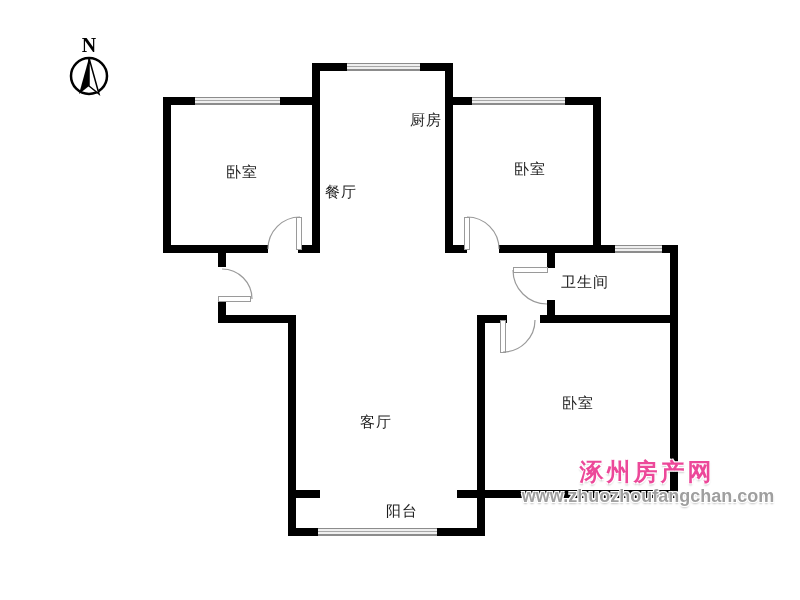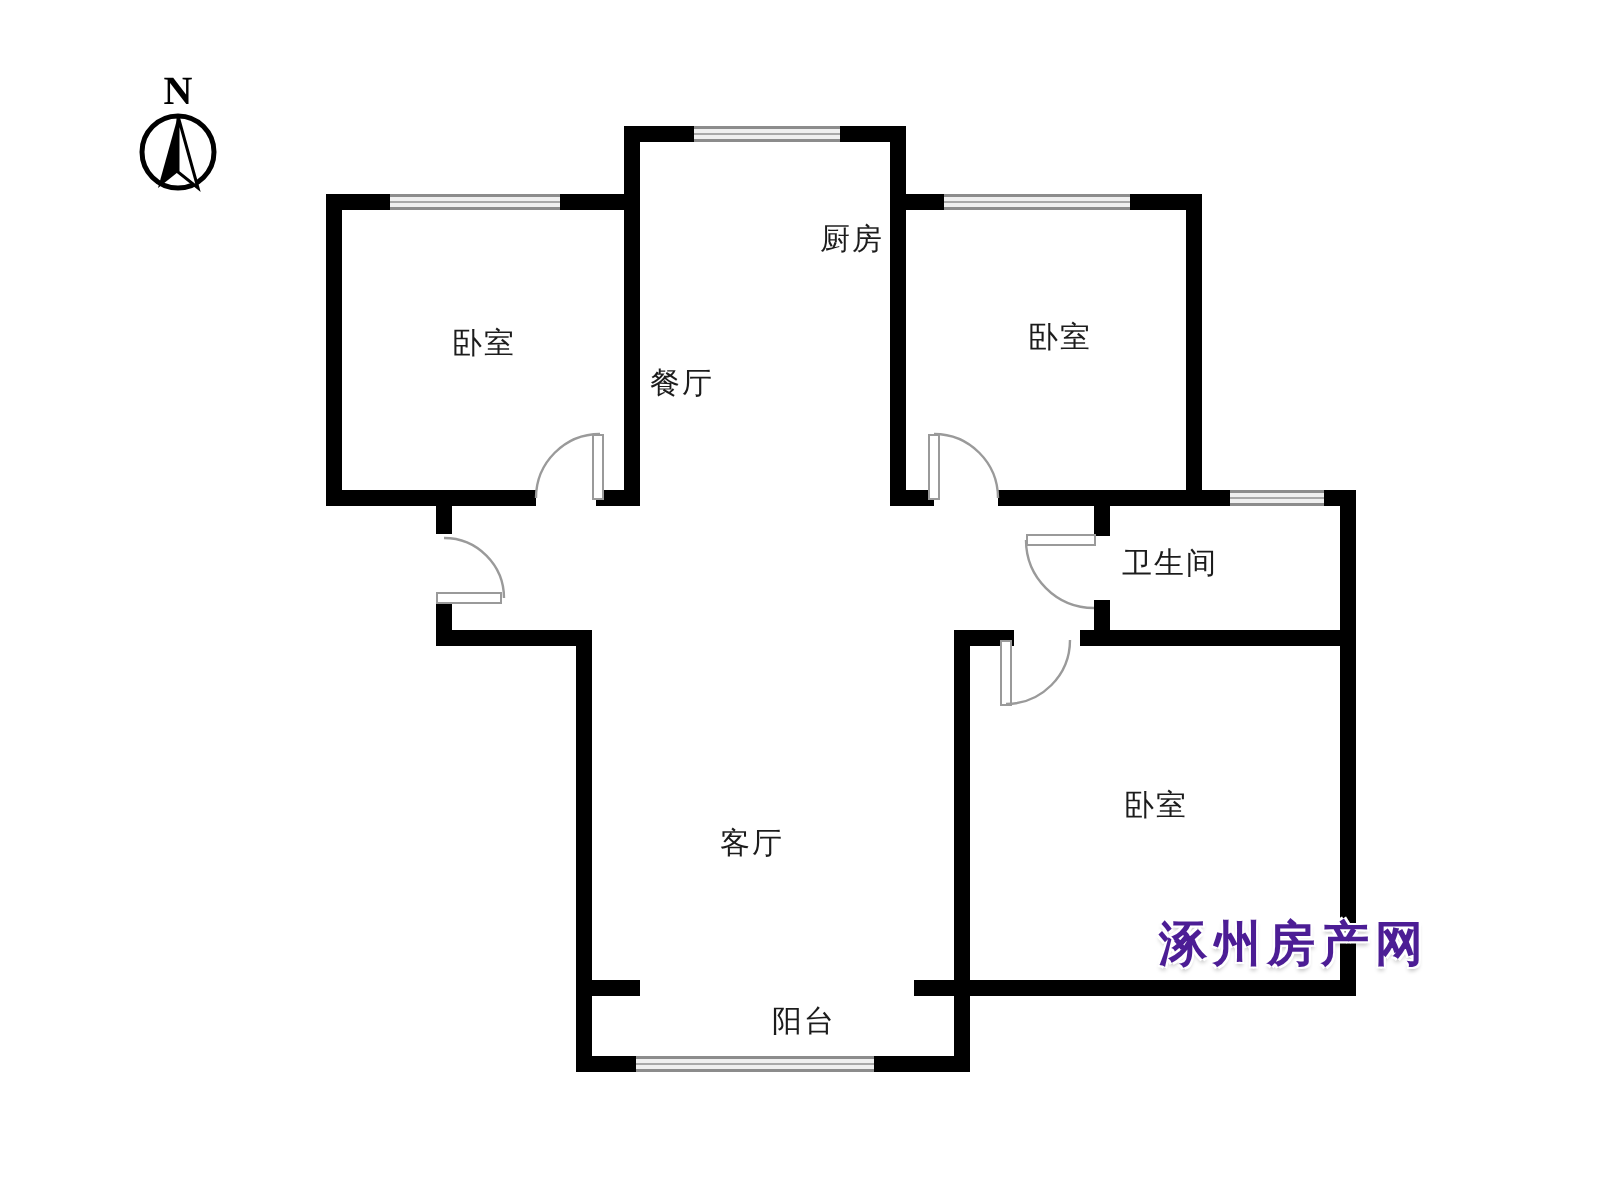--- a/index.html
+++ b/index.html
@@ -85,15 +85,16 @@
       <div class="room-label" style="left: 382px; top: 120px; margin-left: 44px;">厨房</div>
       <div class="room-label" style="left: 341px; top: 192px;">餐厅</div>
       <div class="room-label" style="left: 242px; top: 172px;">卧室</div>
       <div class="room-label" style="left: 530px; top: 169px;">卧室</div>
       <div class="room-label" style="left: 585px; top: 282px;">卫生间</div>
       <div class="room-label" style="left: 578px; top: 403px;">卧室</div>
       <div class="room-label" style="left: 376px; top: 422px;">客厅</div>
       <div class="room-label" style="left: 402px; top: 511px;">阳台</div>
     </div>
 
-  <div class="wm wm-title" style="left: 647px; top: 472px; color: #4c1d95;">涿州房产网</div>
+  <div class="wm wm-title" style="left: 647px; top: 472px; color: #ec4899;">涿州房产网</div>
+  <div class="wm wm-url" style="left: 648px; top: 496px; color: rgb(159, 159, 159);">www.zhuozhoufangchan.com</div>
 
 </div>
 
 </body></html>

